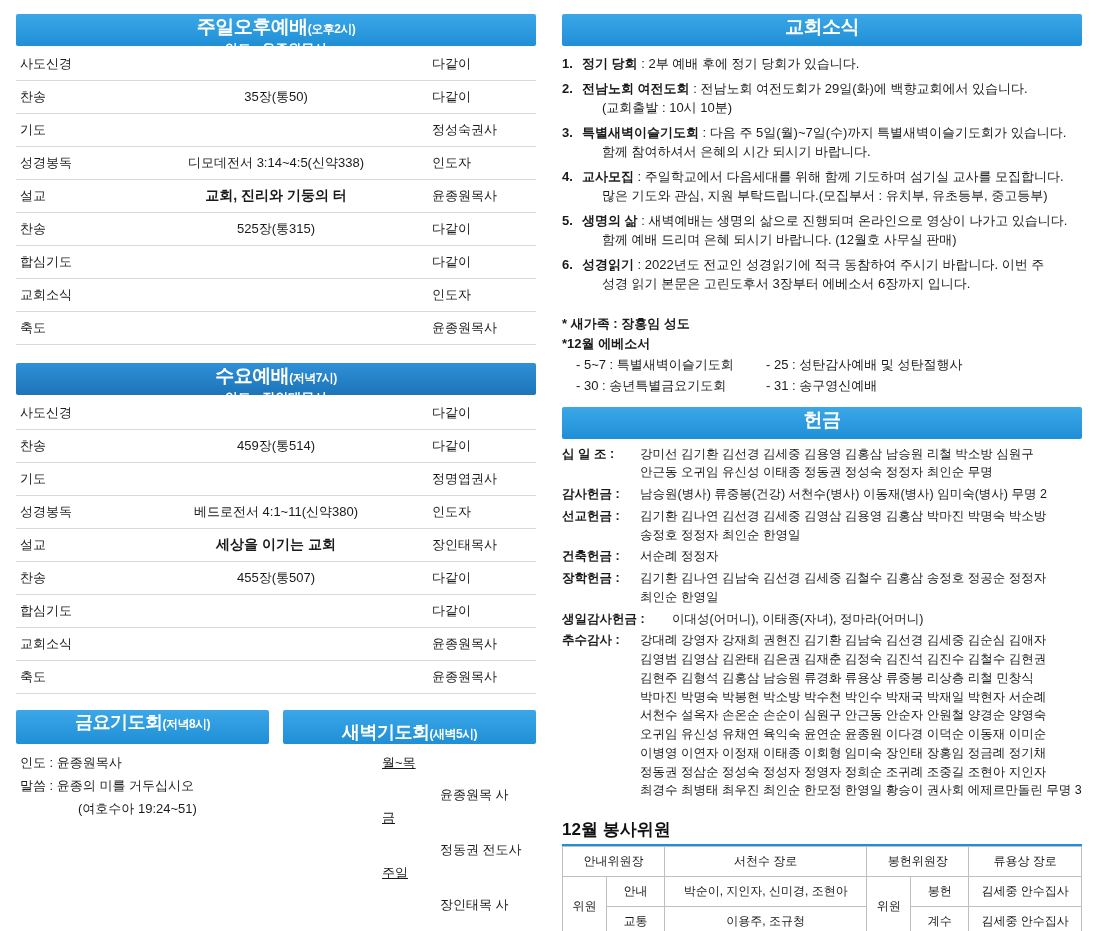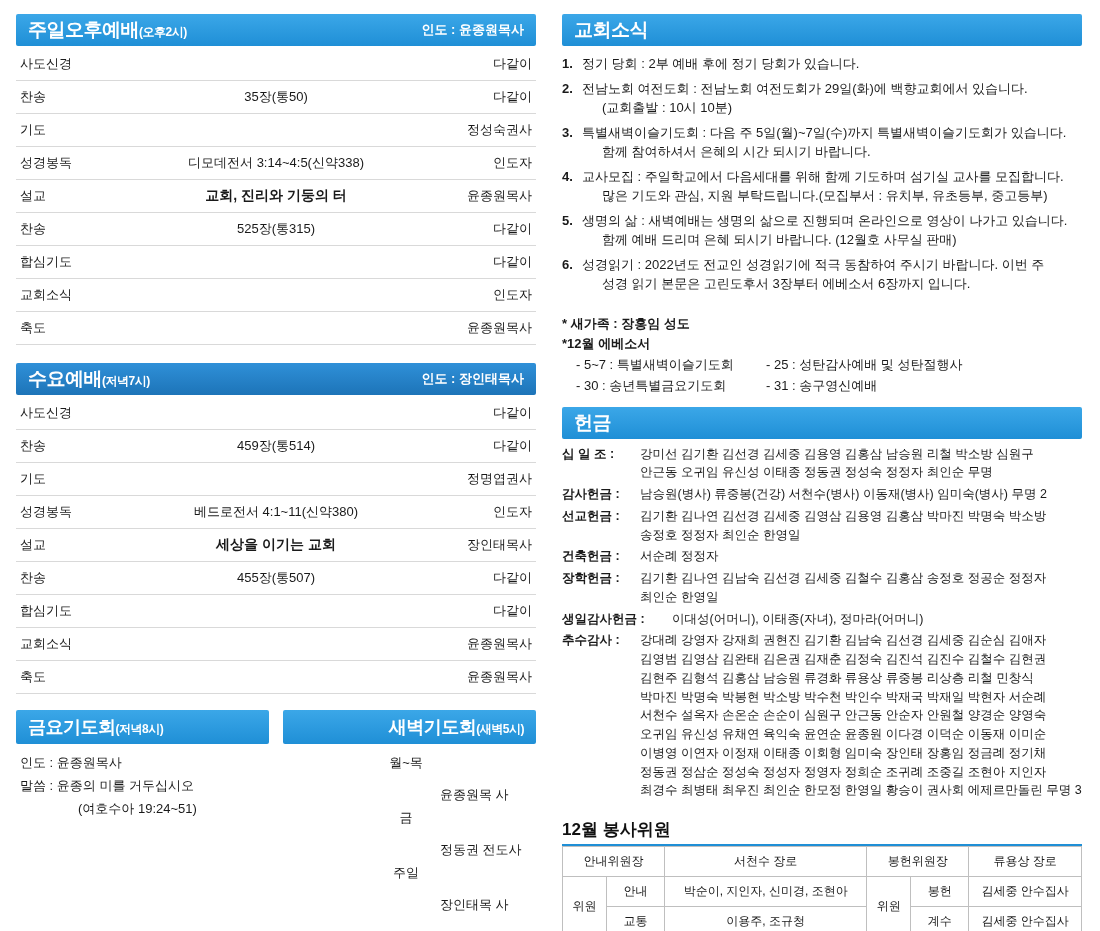--- a/index.html
+++ b/index.html
@@ -17,68 +17,69 @@
   .col-right { width:520px; }
 
   
   .bar {
     background:linear-gradient(180deg,#3ba7e8 0%, #1f8fd6 100%);
     color:#fff;
     height:32px;
     display:flex; align-items:center; justify-content:space-between;
     padding:0 12px;
     border-radius:2px;
+    flex-direction:column;
   }
   .bar .t { font-size:19px; font-weight:bold; letter-spacing:-0.5px; }
   .bar .t small { font-size:12px; font-weight:bold; }
   .bar .r { font-size:13px; font-weight:bold; }
 
   .bar-dark {
     background:linear-gradient(180deg,#2f90d8 0%, #1d74b8 100%);
   }
 
   
   table.svc { width:100%; border-collapse:collapse; margin-top:2px; }
   table.svc td { padding:7px 6px; border-bottom:1px solid #d9d9d9; font-size:13px;margin-left:12px; }
   table.svc td.l { width:110px; text-align:left; padding-left:4px; }
   table.svc td.c { text-align:center; }
-  table.svc td.r { width:110px; text-align:right; padding-right:4px; }
+  table.svc td.r { width:110px; padding-right:4px; }
   table.svc tr.sermon td.c { font-weight:bold; font-size:14px; }
 
   
   .two { display:flex; gap:14px; margin-top:16px; }
   .two .half { flex:1; }
   .bar-sm { height:34px; }
   .bar-sm .t { font-size:18px; }
   .box-body { padding:8px 4px 0 4px; font-size:13px; line-height:1.75; }
   .box-body .ind { padding-left:58px; }
   .box-body.rightal { text-align:right; padding-right:4px; }
   .box-body .rowline { display:flex; justify-content:flex-end; gap:10px; }
-  .box-body .rowline .a { width:48px; text-align:center; }
+  .box-body .rowline .a { width:48px; text-align:left;text-decoration:underline; }
   .box-body .rowline .b { width:92px; text-align:left;margin-top:32px; }
 
   
   .sec-h {
     font-size:17px; font-weight:bold; color:#111;
     border-bottom:2px solid #1f8fd6; padding-bottom:3px; margin:18px 0 0 0;
   }
 
   
   table.grid { width:100%; border-collapse:collapse; font-size:12px; }
   table.grid th, table.grid td {
     border:1px solid #bfbfbf; padding:5px 2px; text-align:center;
   }
   table.grid th { font-weight:normal; }
   table.grid td.day { width:36px; }
 
   
   ol.notices { margin:8px 0 0 0; padding:0; list-style:none; font-size:13px; }
   ol.notices li { margin-bottom:5px; line-height:1.5; display:flex; }
   ol.notices li .num { width:20px; flex:none; font-weight:bold; }
-  ol.notices li .bd { font-weight:normal; }
+  ol.notices li .bd { font-weight:bold; }
   .sub { padding-left:20px; }
   .notes { margin-top:20px; font-size:13px; line-height:1.6; }
   .notes .star { font-weight:bold; }
   .sched { display:flex; padding-left:14px; font-size:13px; line-height:1.6; }
   .sched .c1 { width:190px; }
 
   
   .off { margin-top:6px; font-size:12.5px; line-height:1.5; }
   .off .row { display:flex; margin-bottom:3px; }
   .off .lbl { width:78px; flex:none; font-weight:bold; }

